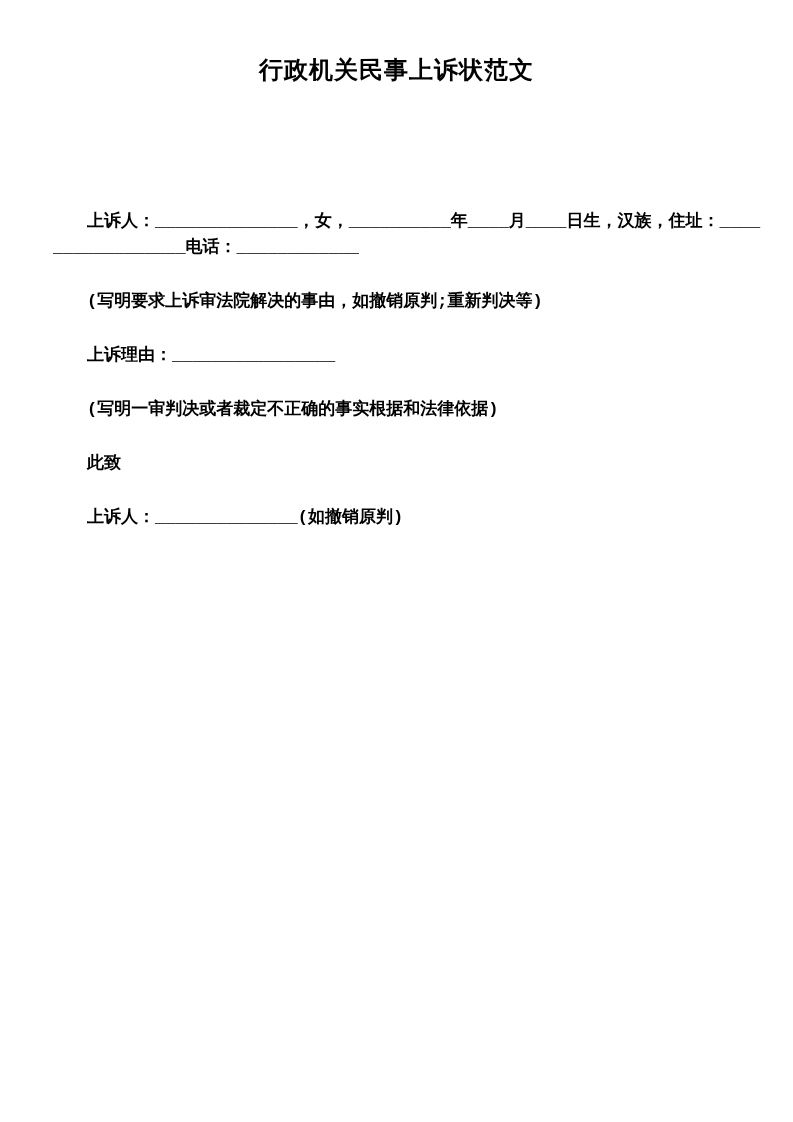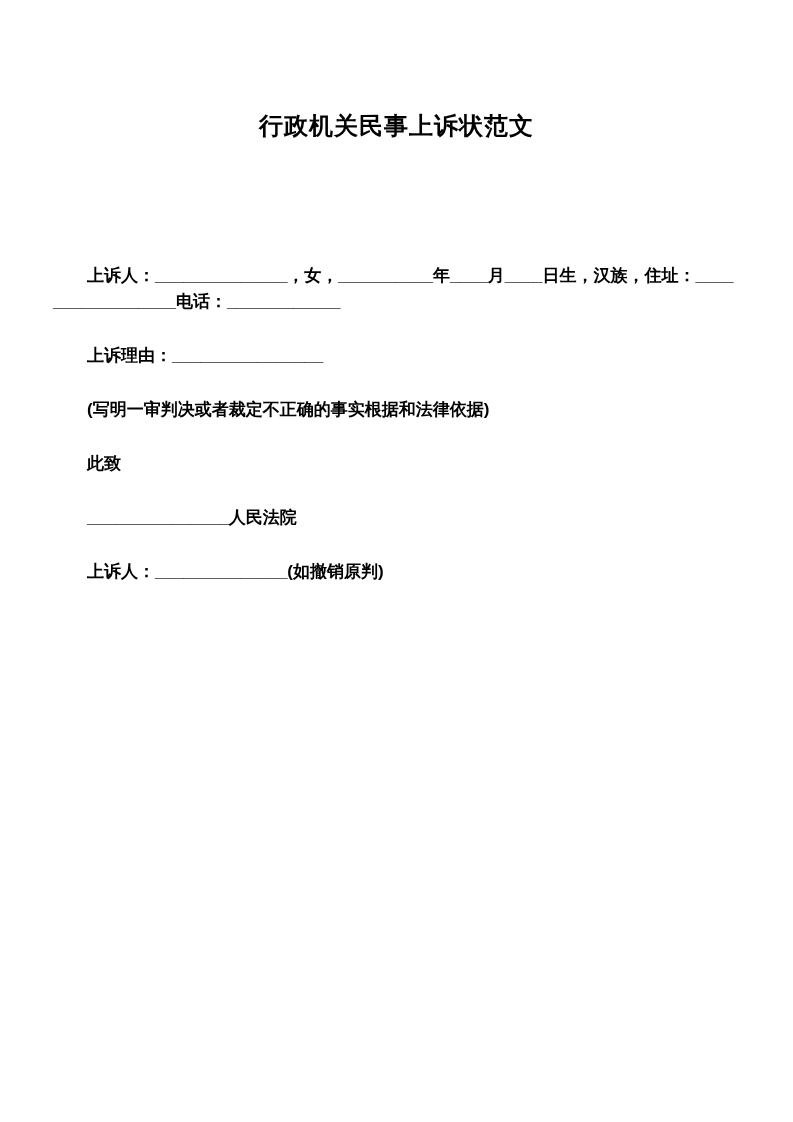--- a/index.html
+++ b/index.html
@@ -7,24 +7,24 @@
     padding: 0;
     background: #ffffff;
   }
   .page {
     position: relative;
     width: 793px;
     height: 786px;
     margin: 0 auto;
     background: #ffffff;
     color: #000000;
-    font-family: Liberation Sans, sans-serif;
+    font-family: Liberation Mono, monospace;
     overflow: hidden;
     box-sizing: border-box;
-    padding-top: 111px;
+    padding-top: 57px;
   }
   .doc-title {
     margin: 0;
     font-size: 24px;
     font-weight: 700;
     line-height: 30px;
     text-align: center;
     letter-spacing: 1px;
   }
   .content {
@@ -60,28 +60,28 @@
 
   <div class="content">
 
     <p>上诉人：______________，女，__________年____月____日生，汉族，住址：____
 _____________电话：____________</p>
 
 
 
 
 
+    <p class="note">(写明要求上诉审法院解决的事由，如撤销原判;重新判决等)</p>
 
     <p>上诉理由：________________</p>
 
     <p class="note">(写明一审判决或者裁定不正确的事实根据和法律依据)</p>
 
     <p>此致</p>
 
-    <p>_______________人民法院</p>
 
 
     <p>上诉人：______________(如撤销原判)</p>
 
   </div>
 
   <div class="page-footer">1</div>
 
 </div>
 

